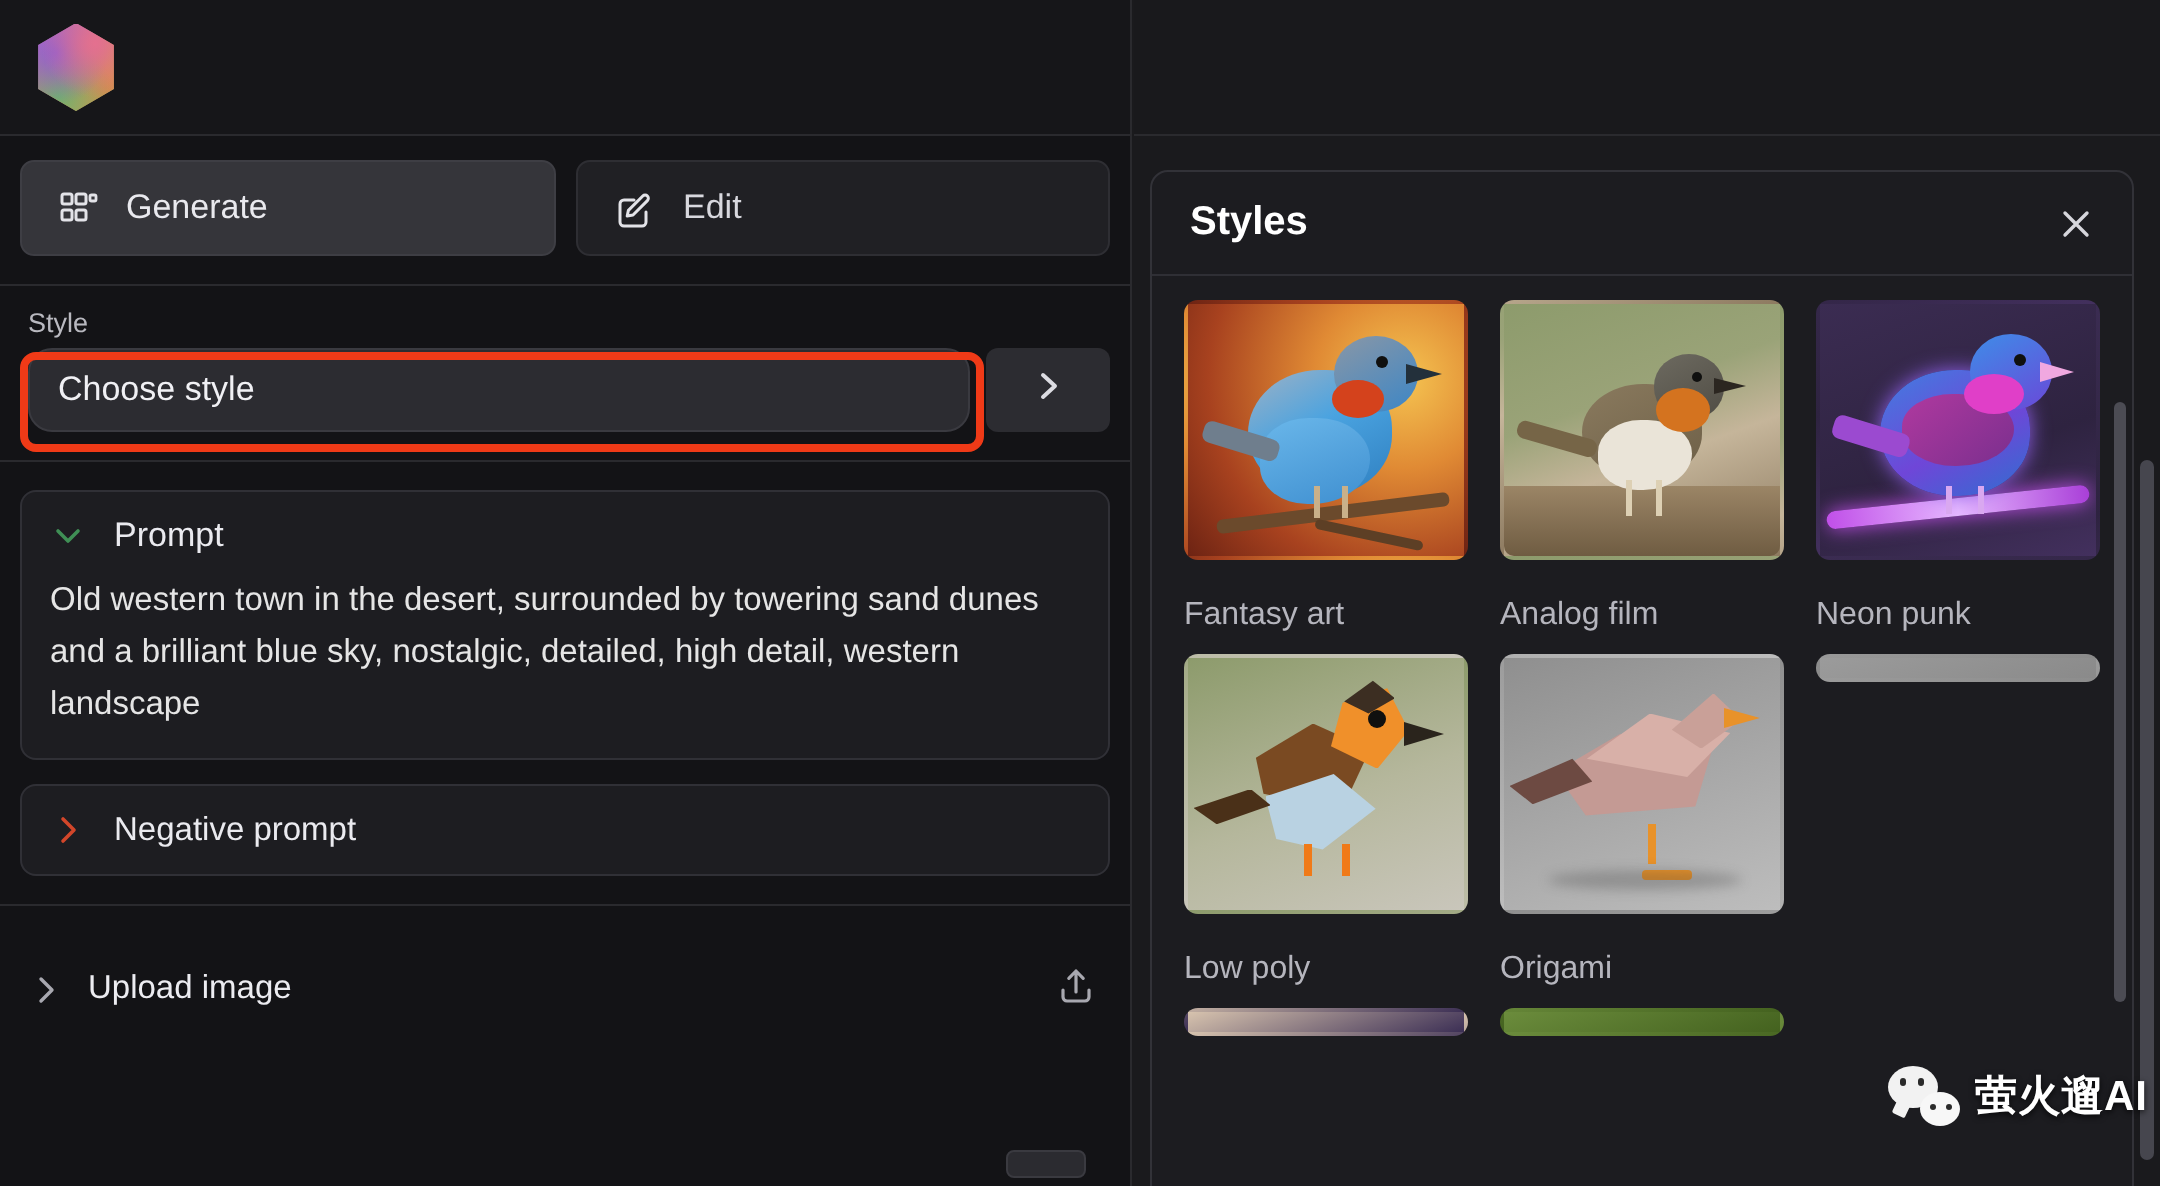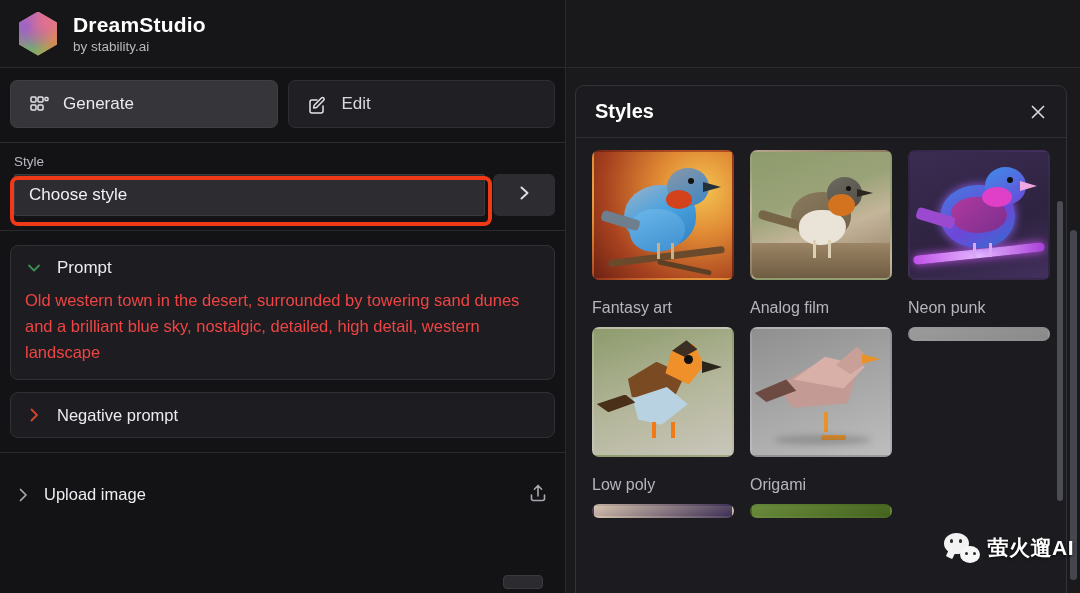--- a/index.html
+++ b/index.html
@@ -48,21 +48,21 @@
     background: #35353a; border: 1px solid #3e3e44;
   }
   .tab.inactive { background: #202024; border: 1px solid #2e2e33; color: #d8d8de; }
   .tab-ico { flex: none; display: flex; align-items: center; color: #e3e3e8; }
 
   .section-label { font-size: 13.5px; color: #b9b9c0; padding: 11px 14px 5px 14px; }
 
   .style-row { display: flex; align-items: center; gap: 0; padding: 0 10px 0 14px; }
   .style-box {
     position: relative; flex: 1; height: 42px;
-    background: #2c2c31; border: 1px solid #3a3a40; border-radius: 2px;
+    background: #2c2c31; border: 1px solid #3a3a40; border-radius: 12px;
     display: flex; align-items: center; padding: 0 14px;
     font-size: 17px; color: #f0f0f4;
   }
   .redbox {
     position: absolute; left: 10px; top: 176px;
     width: 482px; height: 50px;
     border: 4px solid #f03a17; border-radius: 8px;
     pointer-events: none;
   }
   .style-chev {
@@ -77,21 +77,21 @@
   .prompt-card {
     margin: 14px 10px 0 10px;
     background: #1d1d21; border: 1px solid #303036; border-radius: 8px;
     padding: 12px 14px 14px 14px;
   }
   .card-head { display: flex; align-items: center; gap: 14px; margin-bottom: 9px; }
   .card-head-title { font-size: 17px; color: #eaeaef; }
   .chev-green { color: #3f8f55; display: flex; }
   .chev-red { color: #d2462a; display: flex; }
   .chev-grey { color: #a8a8b0; display: flex; }
-  .prompt-text { font-size: 16.5px; line-height: 1.58; color: #ef4444; }
+  .prompt-text { font-size: 16.5px; line-height: 1.58; color: #e5e5e5; }
 
   .neg-card {
     margin: 12px 10px 0 10px;
     background: #1d1d21; border: 1px solid #303036; border-radius: 8px;
     height: 46px; display: flex; align-items: center; gap: 14px; padding: 0 14px;
   }
   .neg-card .card-head-title { font-size: 16.5px; }
 
   .accordion {
     height: 52px; display: flex; align-items: flex-end; gap: 12px;
@@ -185,24 +185,20 @@
 </style>
 </head>
 <body>
 
 <div class="app">
 
   <div class="sidebar">
 
     <div class="brand">
       <div class="logo-hex"></div>
-      <div class="brand-text">
-        <div class="brand-title">DreamStudio</div>
-        <div class="brand-sub">by stability.ai</div>
-      </div>
     </div>
 
     <div class="tabs">
       <div class="tab">
         <span class="tab-ico">
           <svg width="20" height="20" viewBox="0 0 20 20" fill="none">
             <rect x="2" y="3" width="5" height="5" rx="1" stroke="currentColor" stroke-width="1.5"></rect>
             <rect x="9" y="3" width="5" height="5" rx="1" stroke="currentColor" stroke-width="1.5"></rect>
             <rect x="16" y="3.5" width="3" height="3" rx=".8" stroke="currentColor" stroke-width="1.4"></rect>
             <rect x="2" y="11" width="5" height="5" rx="1" stroke="currentColor" stroke-width="1.5"></rect>

